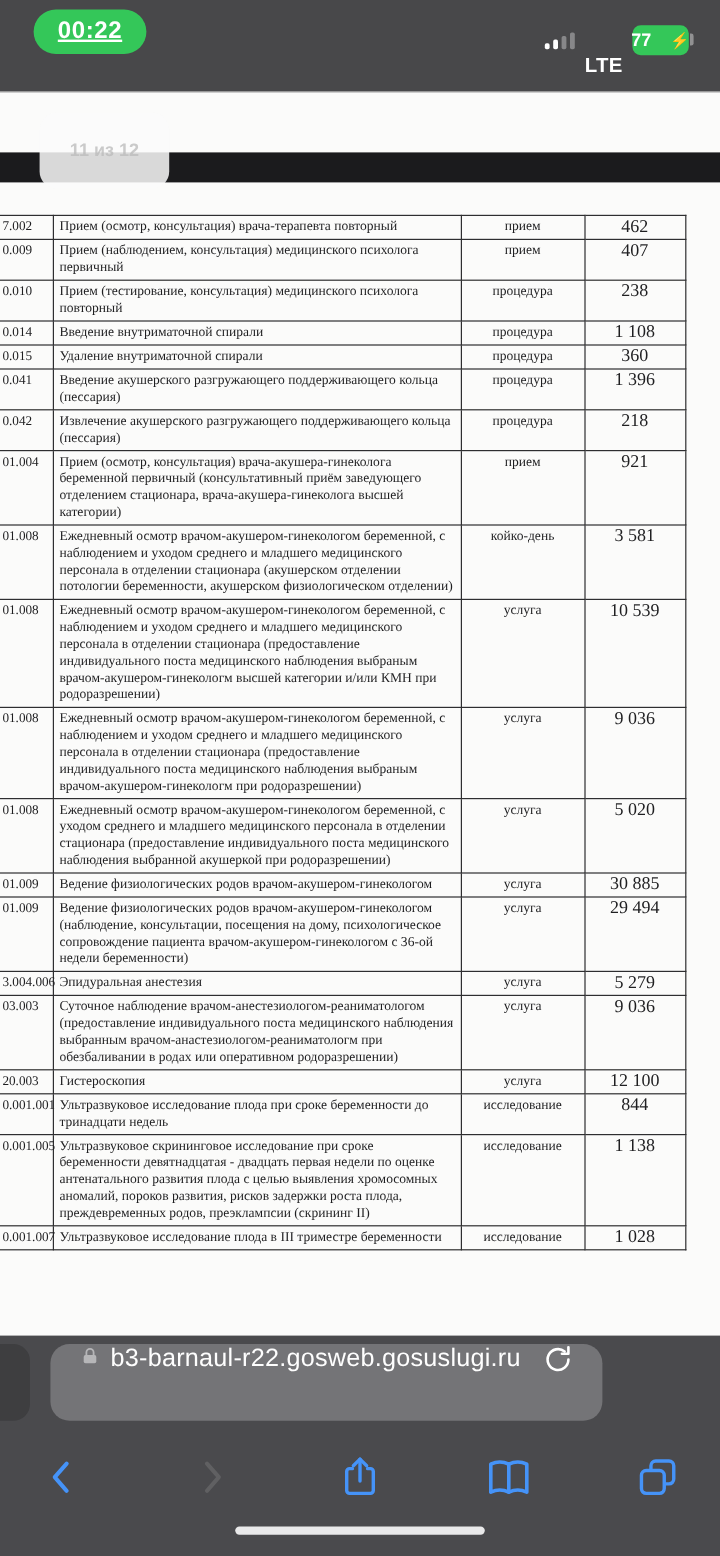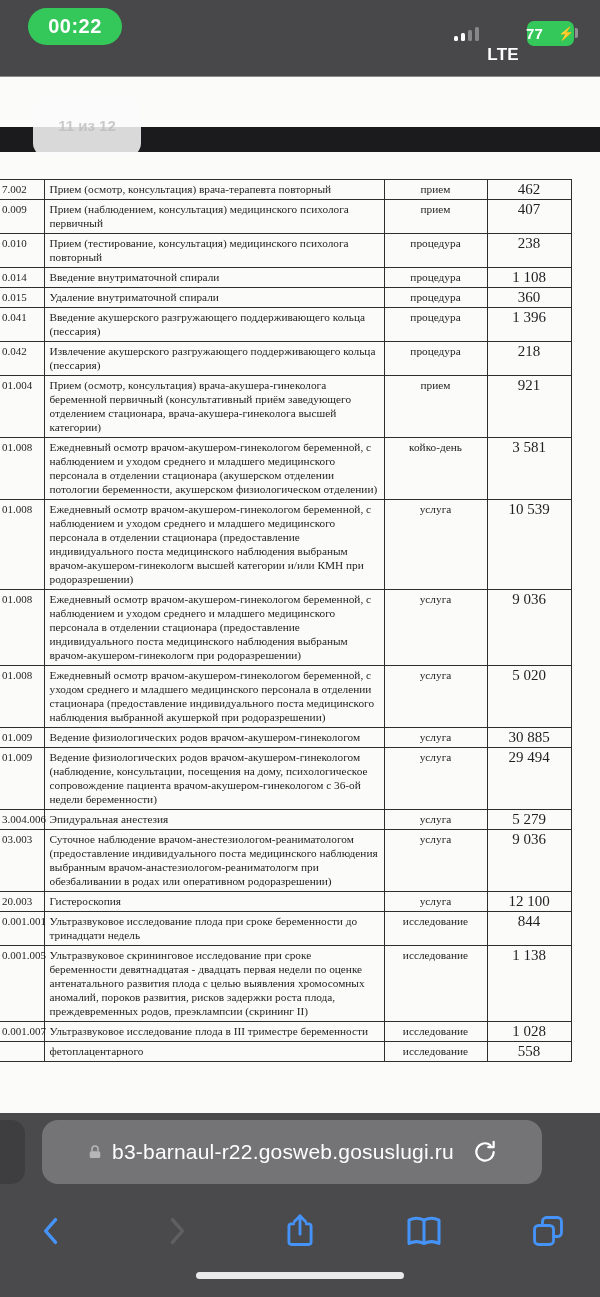--- a/index.html
+++ b/index.html
@@ -12,21 +12,21 @@
 
   
   .status-bar {
     position:absolute; top:0; left:0; right:0; height:70px;
     background:#48484a; z-index:30;
   }
   .call-pill {
     position:absolute; left:28px; top:8px; height:37px; min-width:94px;
     background:#34c759; border-radius:19px; color:#fff;
     font-size:20px; font-weight:600; display:flex; align-items:center; justify-content:center;
-    padding:0 16px; letter-spacing:0.5px;
+    padding:0 16px; letter-spacing:0.5px;text-decoration:underline;
   }
   .status-right {
     position:absolute; right:22px; top:18px; height:30px;
     display:flex; align-items:center; gap:8px;
   }
   .sig { display:flex; align-items:flex-end; gap:2.5px; height:16px; }
   .sig i { display:block; width:4.5px; border-radius:1.5px; background:rgba(255,255,255,0.35); }
   .sig i.on { background:#fff; }
   .sig i:nth-child(1){height:5px;} .sig i:nth-child(2){height:8px;}
   .sig i:nth-child(3){height:11px;} .sig i:nth-child(4){height:14px;}
@@ -79,23 +79,23 @@
   
   .bottom-chrome {
     position:absolute; left:0; right:0; bottom:0; height:184px;
     background:#4a4a4d; z-index:40;
   }
   .tab-sliver {
     position:absolute; left:-22px; top:7px; width:47px; height:64px;
     background:#3e3e40; border-radius:14px;
   }
   .url-bar {
-    position:absolute; left:42px; top:7px; width:500px; height:64px;
+    position:absolute; left:42px; top:7px; width:460px; height:64px;
     background:#747477; border-radius:16px;
-    display:flex; align-items:center; justify-content:center; gap:8px;
+    display:flex; justify-content:center; gap:8px;
     color:#fff;
   }
   .url-text { font-size:21px; color:#fefefe; letter-spacing:0.2px; white-space:nowrap; }
   .lock-icon { display:flex; opacity:0.8; }
   .refresh-icon { display:flex; margin-left:10px; }
   .toolbar {
     position:absolute; left:0; right:0; top:82px; height:72px;
     display:flex; align-items:center; justify-content:space-between;
     padding:0 24px;
   }
@@ -252,26 +252,20 @@
               <td class="c-description">Ультразвуковое скрининговое исследование при сроке беременности девятнадцатая - двадцать первая недели по оценке антенатального развития плода с целью выявления хромосомных аномалий, пороков развития, рисков задержки роста плода, преждевременных родов, преэклампсии (скрининг II)</td>
               <td class="c-unit">исследование</td>
               <td class="c-price">1 138</td>
             </tr>
             <tr>
               <td class="c-code">0.001.007</td>
               <td class="c-description">Ультразвуковое исследование плода в III триместре беременности</td>
               <td class="c-unit">исследование</td>
               <td class="c-price">1 028</td>
             </tr>
-            <tr>
-              <td class="c-code"></td>
-              <td class="c-description">фетоплацентарного</td>
-              <td class="c-unit">исследование</td>
-              <td class="c-price">558</td>
-            </tr>
           </tbody>
       </table>
     </div>
   </div>
 
   <div class="bottom-chrome">
     <div class="tab-sliver"></div>
 
     <div class="url-bar">
       <span class="lock-icon">

